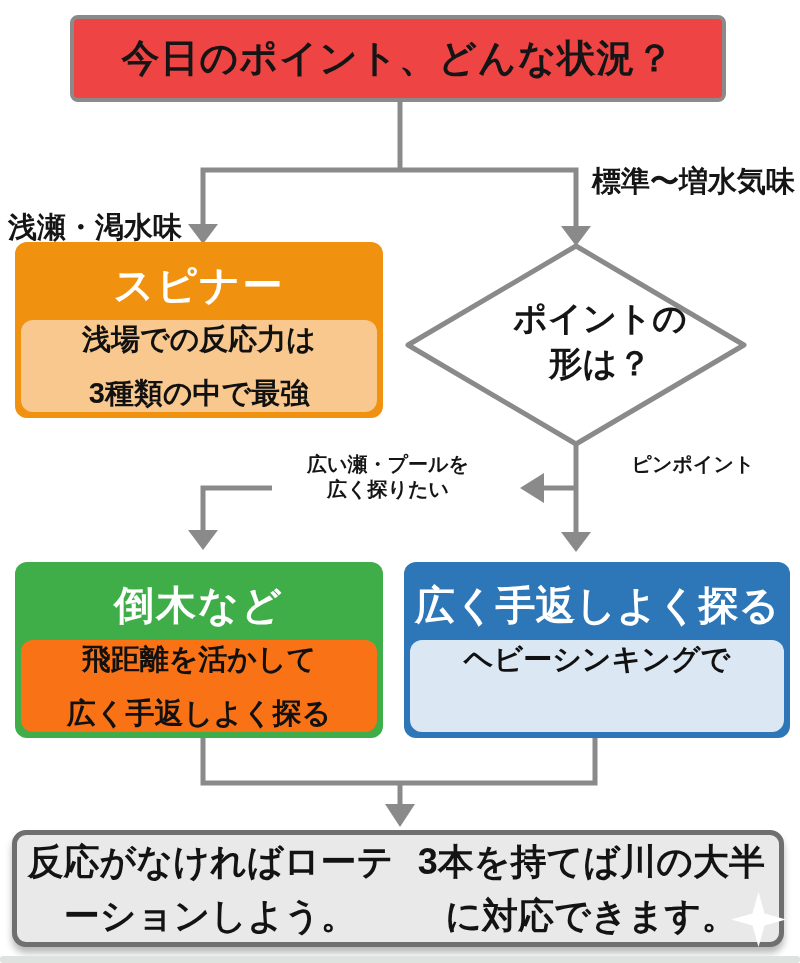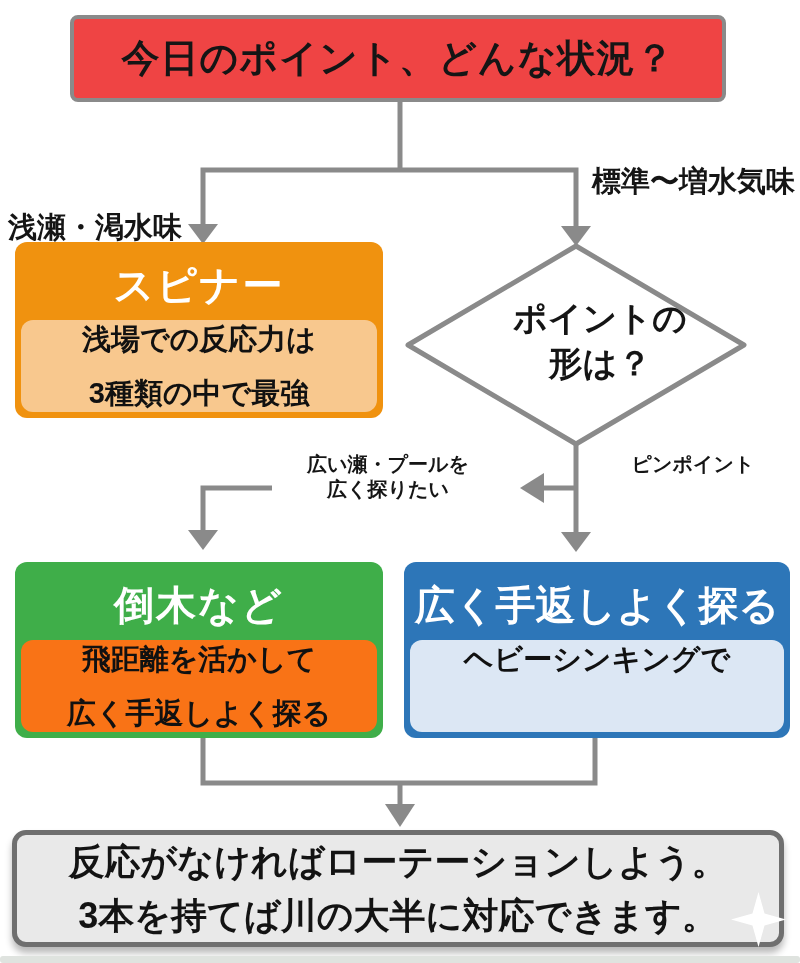--- a/index.html
+++ b/index.html
@@ -48,21 +48,21 @@
     position:absolute;left:490px;top:296px;width:220px;
     text-align:center;font-size:34px;line-height:1.32;color:#151515;
   }
   .mid-label{position:absolute;text-align:center;font-size:20px;line-height:1.23;color:#151515;}
   .label-wide{left:250px;top:452px;width:276px;}
   .label-pin{left:590px;top:452px;width:206px;}
 
   .conclusion-box{
     left:12px;top:830px;width:772px;height:117px;
     background:#E9E9E9;border:5px solid #6f6f6f;border-radius:14px;
-    flex-direction:column;font-size:36px;line-height:1.5;color:#131313;
+    flex-direction:row;font-size:36px;line-height:1.5;color:#131313;
     box-shadow:0 6px 7px rgba(0,0,0,0.28);
   }
   .sparkle{
     position:absolute;left:731px;top:892px;width:55px;height:55px;background:#ffffff;
     clip-path:polygon(50% 0%,61% 39%,100% 50%,61% 61%,50% 100%,39% 61%,0% 50%,39% 39%);
   }
   .bottom-strip{
     position:absolute;left:0;top:956px;width:800px;height:7px;
     background:#dfe3df;border-radius:3px;
   }

